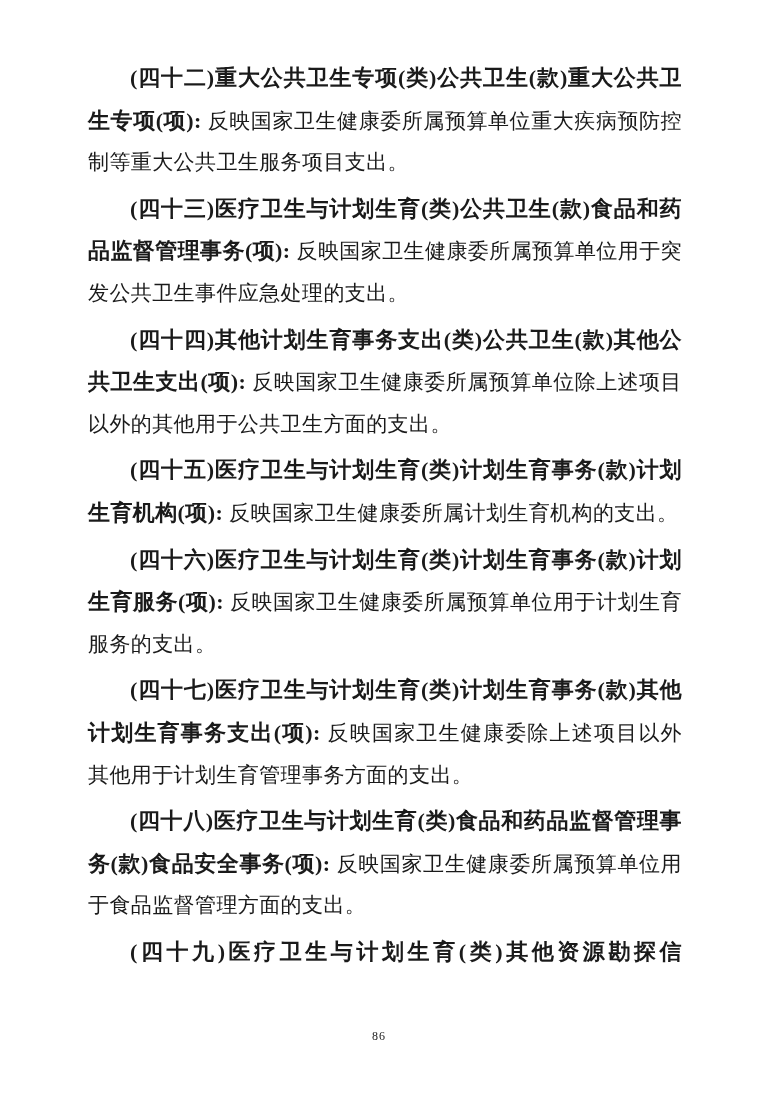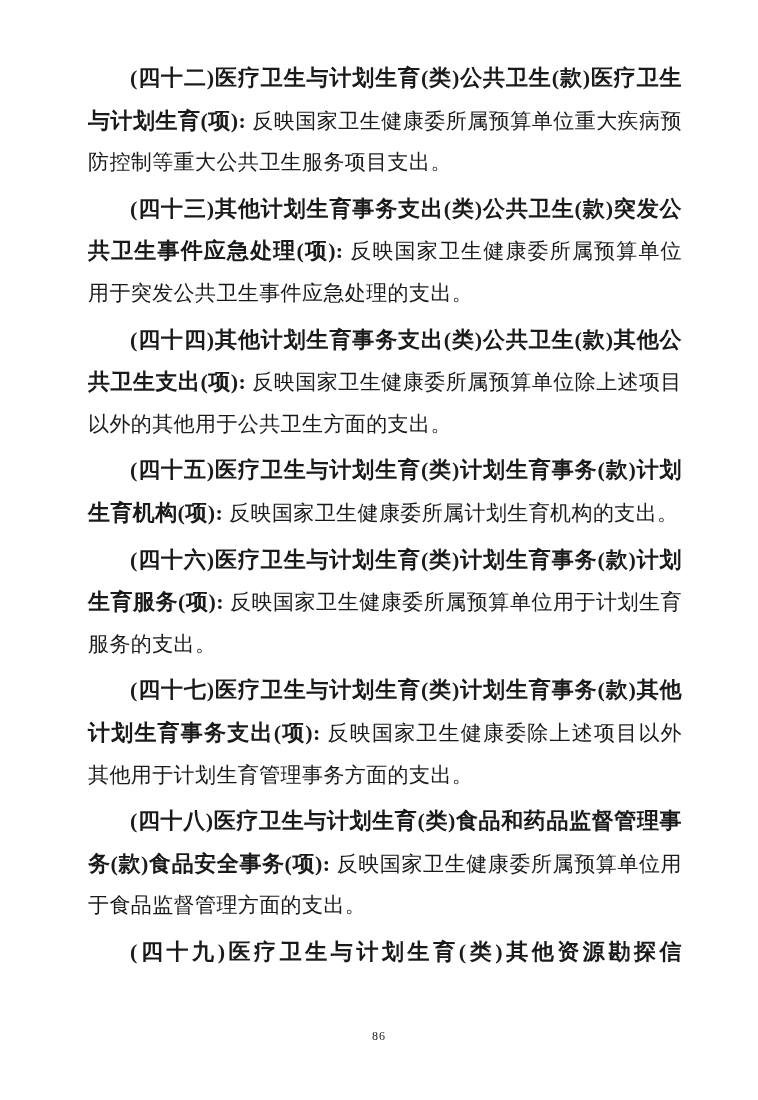--- a/index.html
+++ b/index.html
@@ -55,23 +55,23 @@
     color: #1a1a1a;
     letter-spacing: 1px;
   }
 </style>
 </head>
 <body>
 
 <div class="page">
   <div class="content">
 
-    <p class="para"><span class="lead">(四十二)医疗卫生与计划生育(类)公共卫生(款)医疗卫生与计划生育(项): </span><span class="body-text">反映国家卫生健康委所属预算单位重大疾病预防控制等重大公共卫生服务项目支出。</span></p>
+    <p class="para"><span class="lead">(四十二)重大公共卫生专项(类)公共卫生(款)重大公共卫生专项(项): </span><span class="body-text">反映国家卫生健康委所属预算单位重大疾病预防控制等重大公共卫生服务项目支出。</span></p>
 
-    <p class="para"><span class="lead">(四十三)其他计划生育事务支出(类)公共卫生(款)突发公共卫生事件应急处理(项): </span><span class="body-text">反映国家卫生健康委所属预算单位用于突发公共卫生事件应急处理的支出。</span></p>
+    <p class="para"><span class="lead">(四十三)医疗卫生与计划生育(类)公共卫生(款)食品和药品监督管理事务(项): </span><span class="body-text">反映国家卫生健康委所属预算单位用于突发公共卫生事件应急处理的支出。</span></p>
 
     <p class="para"><span class="lead">(四十四)其他计划生育事务支出(类)公共卫生(款)其他公共卫生支出(项): </span><span class="body-text">反映国家卫生健康委所属预算单位除上述项目以外的其他用于公共卫生方面的支出。</span></p>
 
     <p class="para"><span class="lead">(四十五)医疗卫生与计划生育(类)计划生育事务(款)计划生育机构(项): </span><span class="body-text">反映国家卫生健康委所属计划生育机构的支出。</span></p>
 
     <p class="para"><span class="lead">(四十六)医疗卫生与计划生育(类)计划生育事务(款)计划生育服务(项): </span><span class="body-text">反映国家卫生健康委所属预算单位用于计划生育服务的支出。</span></p>
 
     <p class="para"><span class="lead">(四十七)医疗卫生与计划生育(类)计划生育事务(款)其他计划生育事务支出(项): </span><span class="body-text">反映国家卫生健康委除上述项目以外其他用于计划生育管理事务方面的支出。</span></p>
 
     <p class="para"><span class="lead">(四十八)医疗卫生与计划生育(类)食品和药品监督管理事务(款)食品安全事务(项): </span><span class="body-text">反映国家卫生健康委所属预算单位用于食品监督管理方面的支出。</span></p>

